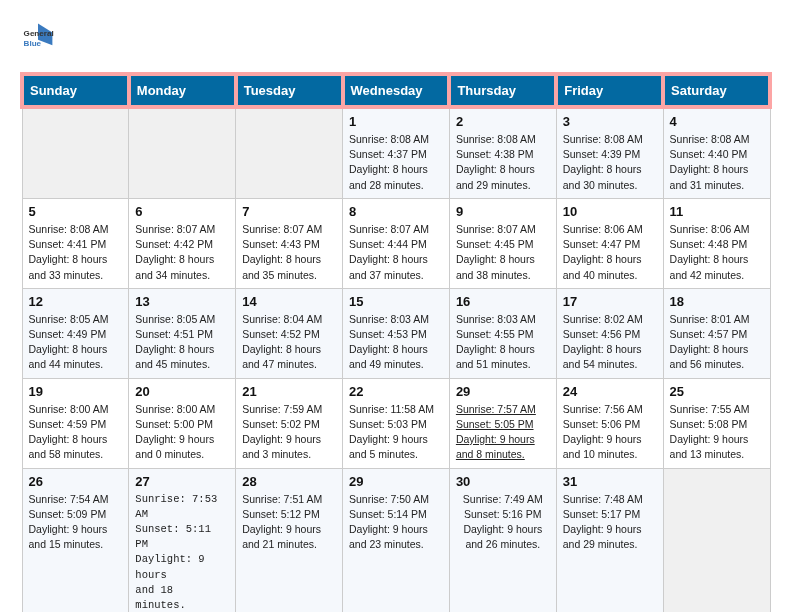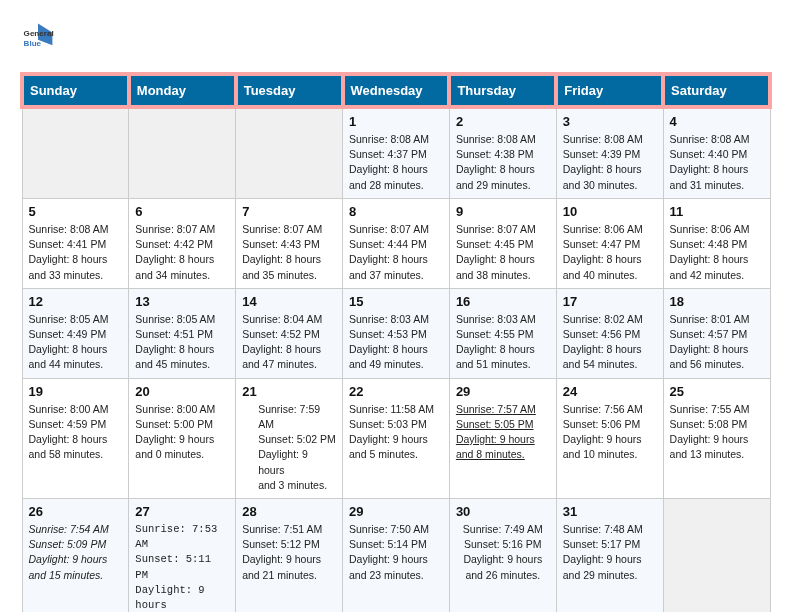--- a/index.html
+++ b/index.html
@@ -261,21 +261,21 @@
         </td>
         <td>
           <div class="day-number">20</div>
           <div class="day-info" style="white-space: pre-line;">Sunrise: 8:00 AM
 Sunset: 5:00 PM
 Daylight: 9 hours
 and 0 minutes.</div>
         </td>
         <td>
           <div class="day-number">21</div>
-          <div class="day-info" style="white-space: pre-line; margin-left: 16px;">Sunrise: 7:59 AM
+          <div class="day-info" style="white-space: pre-line;">Sunrise: 7:59 AM
 Sunset: 5:02 PM
 Daylight: 9 hours
 and 3 minutes.</div>
         </td>
         <td>
           <div class="day-number">22</div>
           <div class="day-info" style="white-space: pre-line;">Sunrise: 11:58 AM
 Sunset: 5:03 PM
 Daylight: 9 hours
 and 5 minutes.</div>
@@ -298,21 +298,21 @@
           <div class="day-number">25</div>
           <div class="day-info" style="white-space: pre-line;">Sunrise: 7:55 AM
 Sunset: 5:08 PM
 Daylight: 9 hours
 and 13 minutes.</div>
         </td>
       </tr>
       <tr>
         <td>
           <div class="day-number">26</div>
-          <div class="day-info" style="white-space: pre-line; font-style: italic;">Sunrise: 7:54 AM
+          <div class="day-info" style="white-space: pre-line;">Sunrise: 7:54 AM
 Sunset: 5:09 PM
 Daylight: 9 hours
 and 15 minutes.</div>
         </td>
         <td>
           <div class="day-number">27</div>
           <div class="day-info" style="white-space: pre-line; font-family: Liberation Mono, monospace;">Sunrise: 7:53 AM
 Sunset: 5:11 PM
 Daylight: 9 hours
 and 18 minutes.</div>

